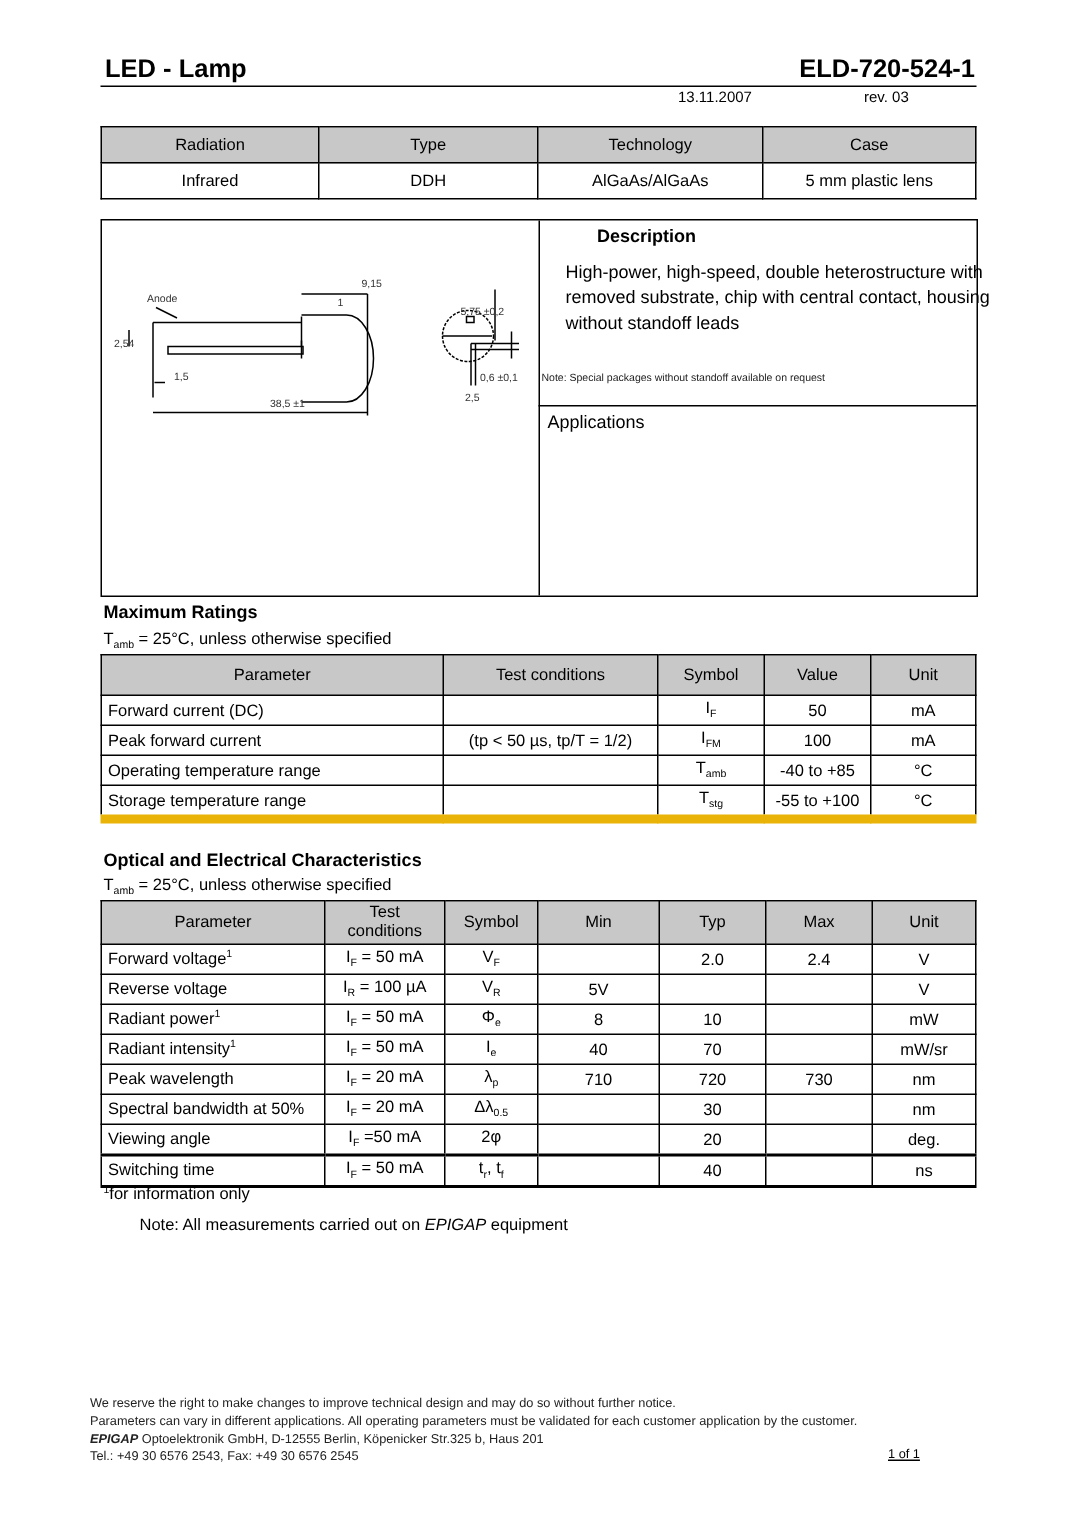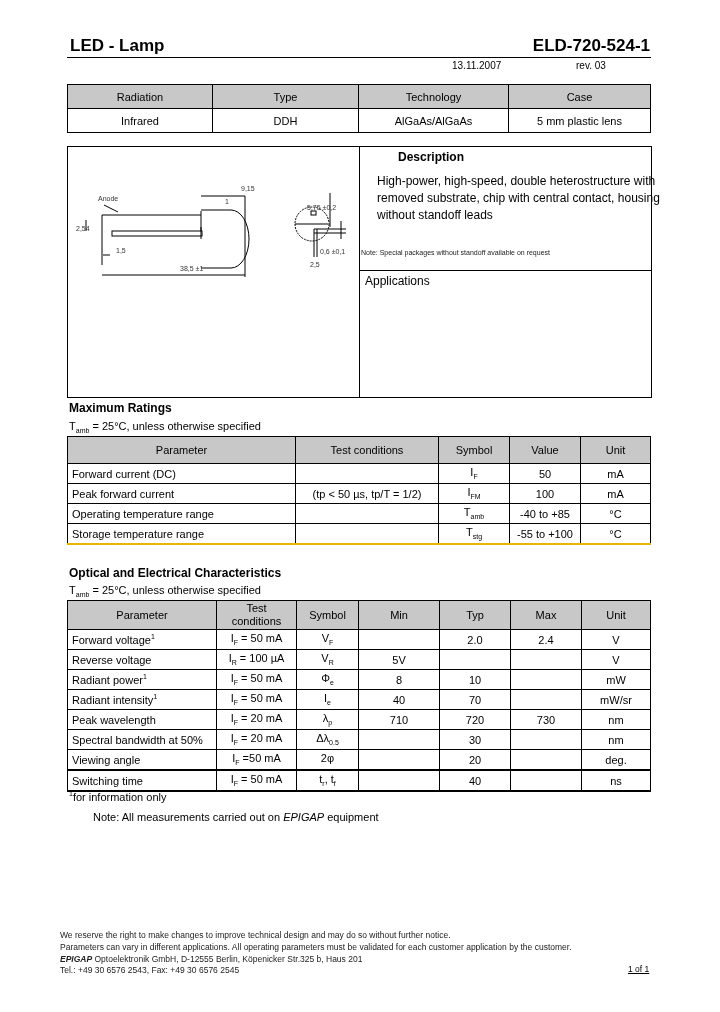--- a/index.html
+++ b/index.html
@@ -33,21 +33,21 @@
   .t-opt { left:67px; top:600px; width:584px; }
   .t-opt th { height:28px; line-height:13px; }
   .t-opt td { height:19px; }
   .t-opt tr.thick td { border-top:2px solid #000; }
   td sub { font-size:7px; }
   td sup { font-size:7px; }
   .foot-note1 { left:69px; top:790px; font-size:11px; }
   .foot-note1 sup { font-size:7px; }
   .foot-note2 { left:69px; top:811px; font-size:11px;padding-left:24px; }
   .footer { left:60px; width:600px; text-align:left; font-size:8.5px; color:#222; }
-  .page-num { left:628px; top:964px; font-size:8.5px;text-decoration:underline; }
+  .page-num { left:592px; top:964px; font-size:8.5px;text-decoration:underline; }
 </style>
 </head>
 <body>
 
 <div class="abs title-left">LED - Lamp</div>
 <div class="abs title-right">ELD-720-524-1</div>
 <div class="abs title-rule"></div>
 <div class="abs date">13.11.2007</div>
 <div class="abs rev">rev. 03</div>
 
@@ -143,21 +143,21 @@
     <td class="c">100</td>
     <td class="c">mA</td>
   </tr>
   <tr>
     <td>Operating temperature range</td>
     <td class="c"></td>
     <td class="c"><span>T</span><sub>amb</sub></td>
     <td class="c">-40 to +85</td>
     <td class="c">°C</td>
   </tr>
-  <tr style="border-bottom:2px solid #eab308">
+  <tr style="border-bottom:6px solid #eab308">
     <td>Storage temperature range</td>
     <td class="c"></td>
     <td class="c"><span>T</span><sub>stg</sub></td>
     <td class="c">-55 to +100</td>
     <td class="c">°C</td>
   </tr>
 </tbody>
   </table>
 
 <div class="abs sec-h" style="left:69px;top:566px">Optical and Electrical Characteristics</div>

